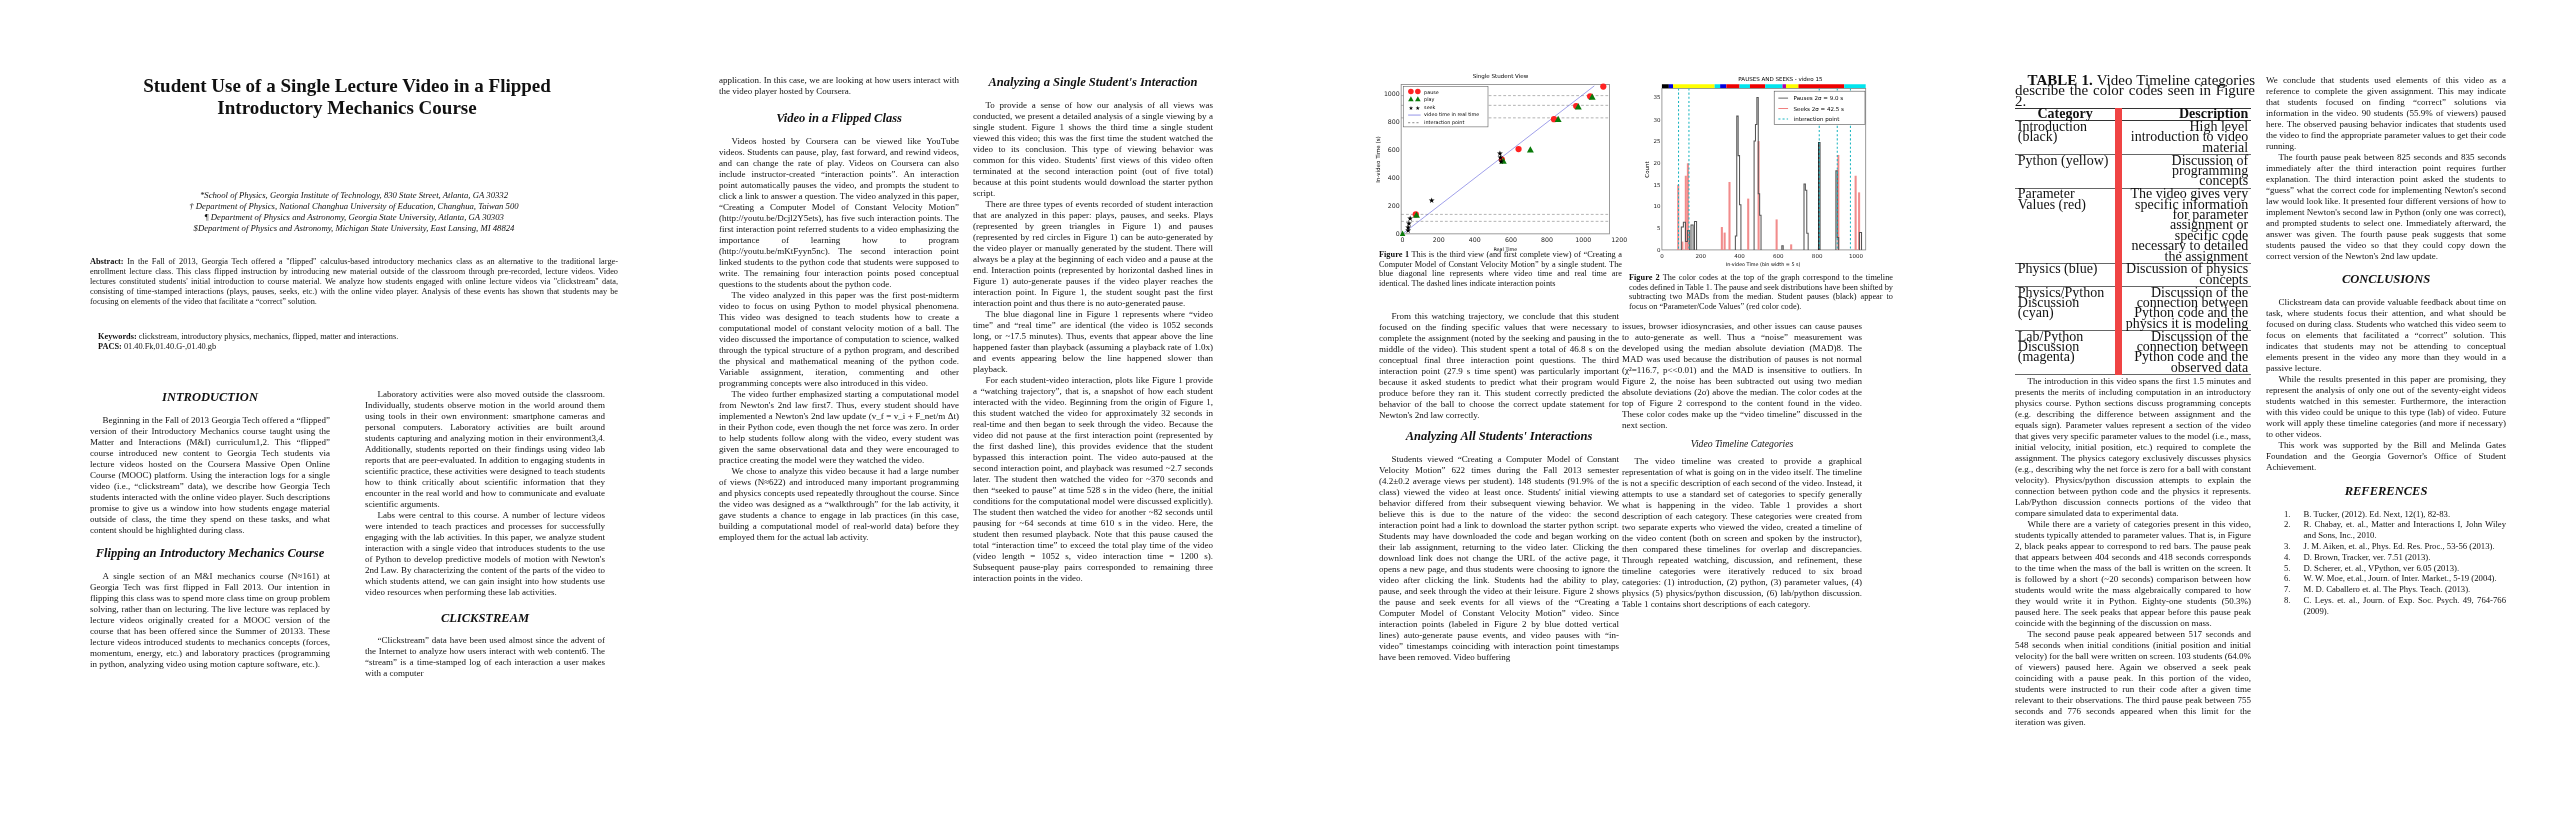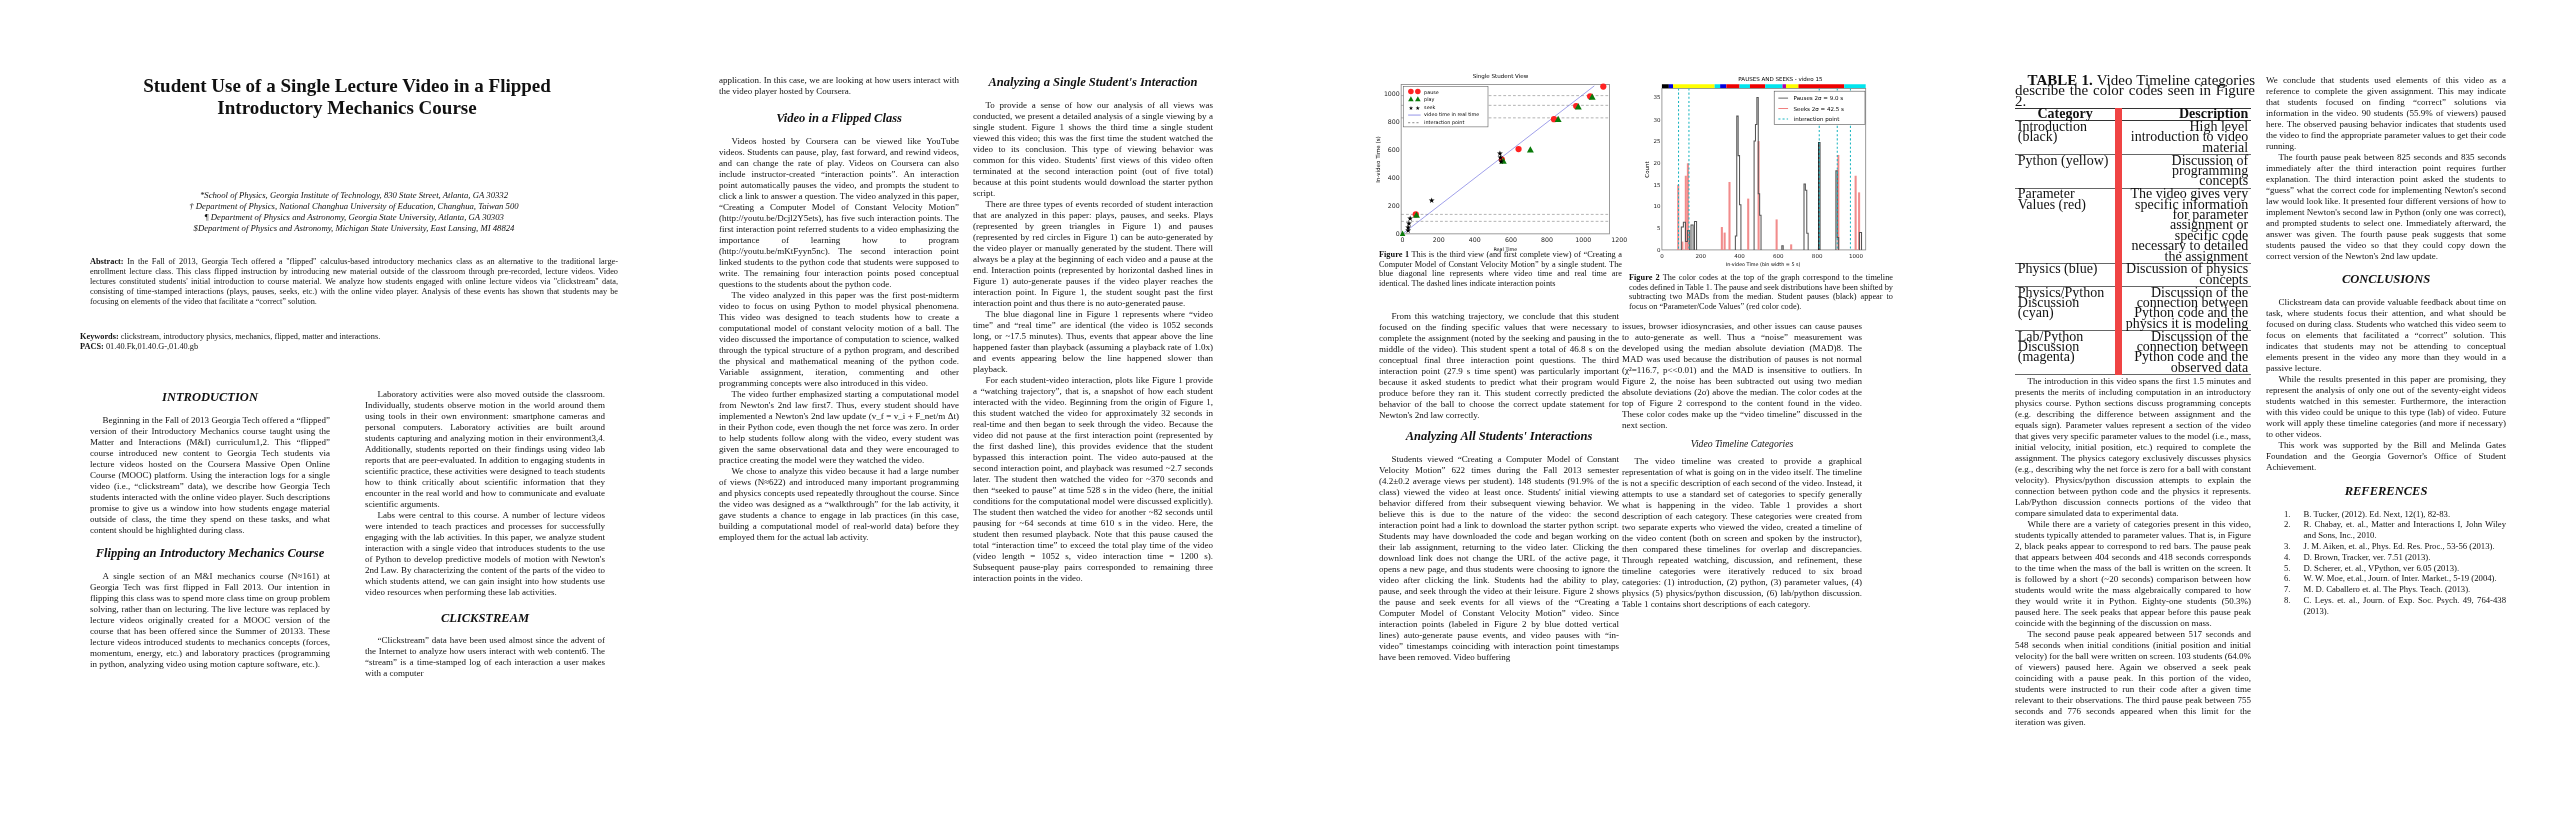--- a/index.html
+++ b/index.html
@@ -6,21 +6,21 @@
   html, body { width: 2576px; height: 834px; background: #ffffff; overflow: hidden; }
   body { font-family: "Liberation Serif", serif; color: #111; position: relative; }
   .page { position: absolute; top: 0; height: 684px; background: #fff; }
   #page1 { left: 0; width: 1288px; }
   #page2 { left: 1288px; width: 1288px; }
   .title { position: absolute; left: 104px; top: 75px; width: 486px; text-align: center; font-weight: bold; font-size: 19px; line-height: 22px; }
   .authors { position: absolute; left: 90px; top: 139px; width: 514px; text-align: center; font-size: 13.2px; line-height: 16px; }
   .affils { position: absolute; left: 104px; top: 190px; width: 500px; text-align: center; font-style: italic; font-size: 8.7px; line-height: 11px; }
   .abstract { position: absolute; left: 90px; top: 257px; width: 528px; font-size: 8.3px; line-height: 10px; text-align: justify; }
   .abstract b { font-weight: bold; }
-  .kw { position: absolute; left: 80px; top: 332px; width: 528px; font-size: 8.3px; line-height: 10px; }
+  .kw { position: absolute; left: 98px; top: 332px; width: 528px; font-size: 8.3px; line-height: 10px; }
   .col { position: absolute; font-size: 9px; line-height: 11px; text-align: justify; }
   .col p { text-indent: 12.5px; margin-bottom: 0; }
   .col p.noindent { text-indent: 0; }
   .h2 { font-weight: bold; font-size: 12.5px; text-align: center; margin: 7px 0 9.7px 0; line-height: 15.3px; font-style: italic; }
   .h3 { font-style: italic; font-size: 9.7px; text-align: center; margin: 7px 0 7px 0; }
   .caption { font-size: 8.3px; line-height: 9.7px; text-align: justify; }
   .caption b { font-weight: bold; }
   
   .fig1 { position: absolute; left: 1372px; top: 69px; width: 257px; height: 188px; }
   .fig2 { position: absolute; left: 1645px; top: 69px; width: 257px; height: 201px; }
@@ -362,17 +362,17 @@
     <li>
         <span class="n">6.</span>
         <span>W. W. Moe, et.al., Journ. of Inter. Market., 5-19 (2004).</span>
       </li>
     <li>
         <span class="n">7.</span>
         <span>M. D. Caballero et. al. The Phys. Teach. (2013).</span>
       </li>
     <li>
         <span class="n">8.</span>
-        <span>C. Leys. et. al., Journ. of Exp. Soc. Psych. 49, 764-438 (2013).</span>
+        <span>C. Leys. et. al., Journ. of Exp. Soc. Psych. 49, 764-766 (2009).</span>
       </li>
   </ol>
 </div>
 
 
 </body></html>

